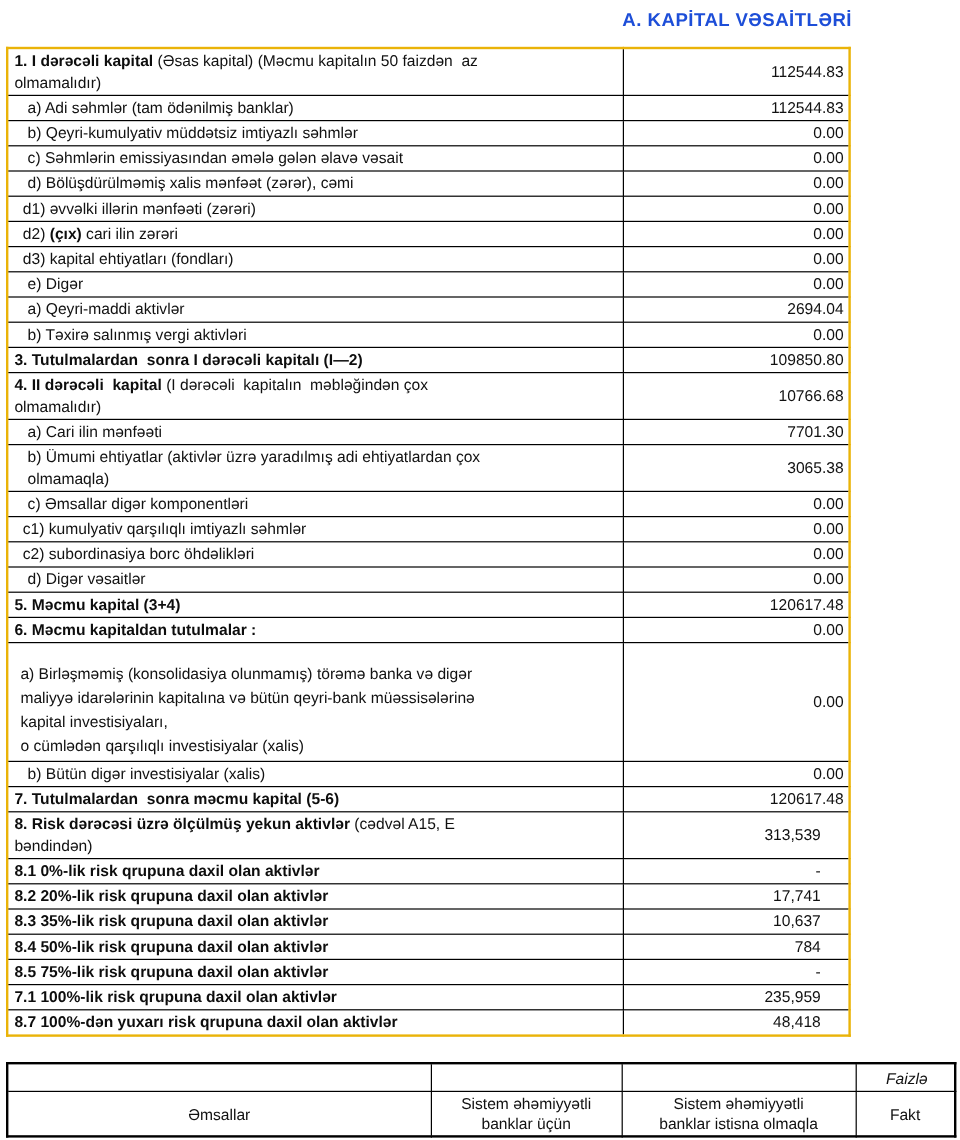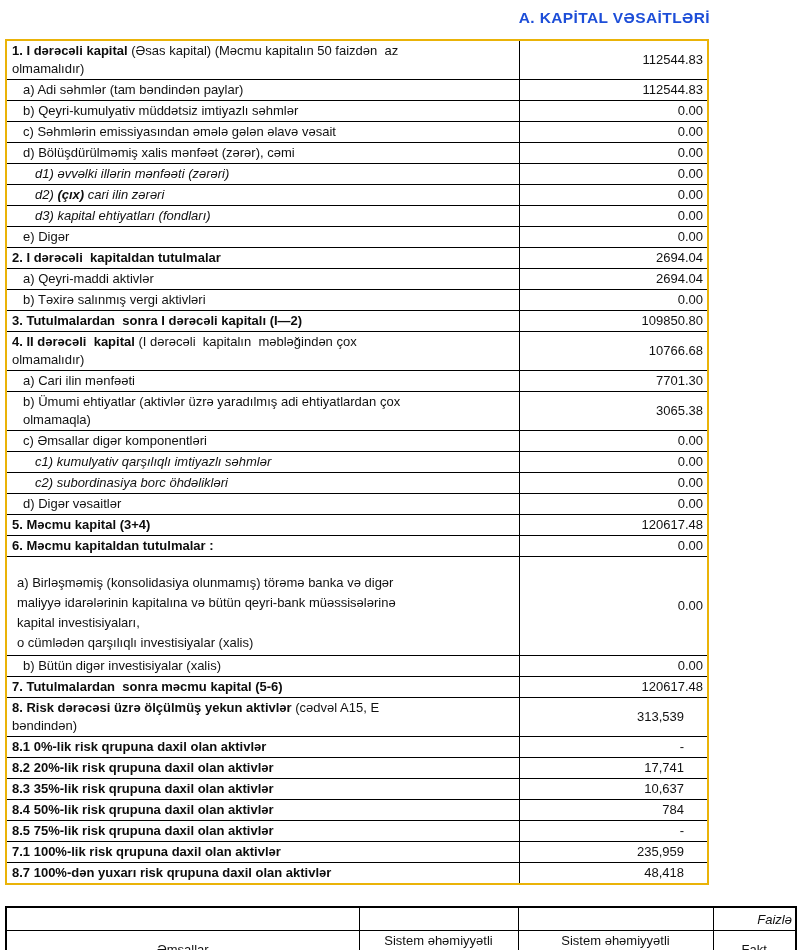--- a/index.html
+++ b/index.html
@@ -15,31 +15,31 @@
   }
   table{border-collapse:collapse;margin-left:5px;table-layout:fixed;}
   
   .cap{margin-top:12px;width:702px;border:2px solid #eab308;}
   .cap td{
     border:1.5px solid #000;vertical-align:middle;
     line-height:18px;padding:0;
   }
   .cap td.lbl{white-space:pre-wrap;padding:1px 3px 1px 5px;}
   .cap td.lbl.ind1{padding-left:16px;}
-  .cap td.lbl.ind2{padding-left:28px;font-style:italic;}
+  .cap td.lbl.ind2{padding-left:12px;}
   .cap td.lbl.ind1s{padding-left:10px;}
   .cap td.lbl.tall{line-height:20px;padding-top:16px;padding-bottom:2px;}
   .cap td.val{text-align:right;padding:1px 4px 1px 2px;margin-top:37px;}
   .cap td.val.pad{padding-right:23px;}
   b{font-weight:bold;color:#0d0d0d;}
   
   .rat{margin-top:21px;width:790px;border:2px solid #000;}
   .rat td{border:1.5px solid #000;vertical-align:middle;line-height:17px;padding:1px 3px;}
   .rat td.e{height:20px;}
-  .rat td.fz{height:20px;font-style:italic;text-align:right;padding-left:6px;}
+  .rat td.fz{height:20px;font-style:italic;text-align:center;padding-left:6px;}
   .rat td.hdr{height:34px;text-align:center;white-space:pre-line;}
 </style>
 </head>
 <body>
 
 <div class="page">
 
   <div class="title">A. KAPİTAL VƏSAİTLƏRİ</div>
 
   <table class="cap">
@@ -47,21 +47,21 @@
       <col style="width:513px">
       <col style="width:189px">
     </colgroup>
     <tbody>
         <tr>
           <td class="lbl"><b>1. I dərəcəli kapital</b><span> (Əsas kapital) (Məcmu kapitalın 50 faizdən  az
 olmamalıdır)</span></td>
           <td class="val">112544.83</td>
         </tr>
         <tr>
-          <td class="lbl ind1"><span>a) Adi səhmlər (tam bəndindən paylar)</span></td>
+          <td class="lbl ind1"><span>a) Adi səhmlər (tam ödənilmiş banklar)</span></td>
           <td class="val">112544.83</td>
         </tr>
         <tr>
           <td class="lbl ind1"><span>b) Qeyri-kumulyativ müddətsiz imtiyazlı səhmlər</span></td>
           <td class="val">0.00</td>
         </tr>
         <tr>
           <td class="lbl ind1"><span>c) Səhmlərin emissiyasından əmələ gələn əlavə vəsait</span></td>
           <td class="val">0.00</td>
         </tr>
@@ -77,24 +77,20 @@
           <td class="lbl ind2"><span>d2) </span><b>(çıx)</b><span> cari ilin zərəri</span></td>
           <td class="val">0.00</td>
         </tr>
         <tr>
           <td class="lbl ind2"><span>d3) kapital ehtiyatları (fondları)</span></td>
           <td class="val">0.00</td>
         </tr>
         <tr>
           <td class="lbl ind1"><span>e) Digər</span></td>
           <td class="val">0.00</td>
-        </tr>
-        <tr>
-          <td class="lbl"><b>2. I dərəcəli  kapitaldan tutulmalar</b></td>
-          <td class="val">2694.04</td>
         </tr>
         <tr>
           <td class="lbl ind1"><span>a) Qeyri-maddi aktivlər</span></td>
           <td class="val">2694.04</td>
         </tr>
         <tr>
           <td class="lbl ind1"><span>b) Təxirə salınmış vergi aktivləri</span></td>
           <td class="val">0.00</td>
         </tr>
         <tr>

